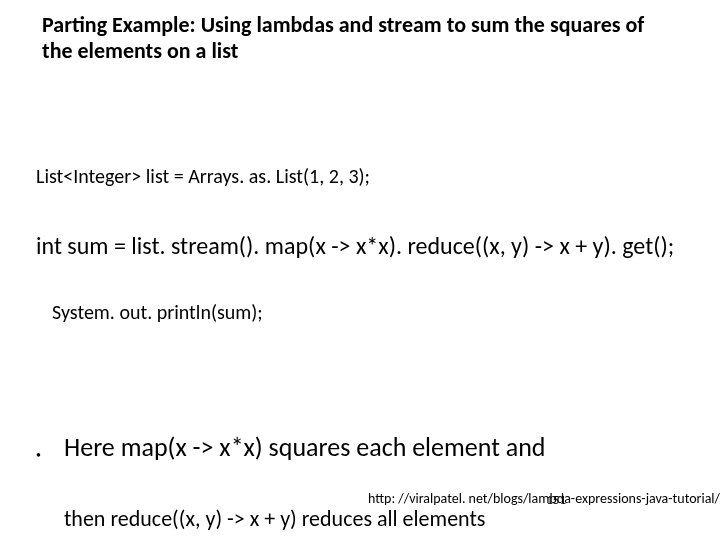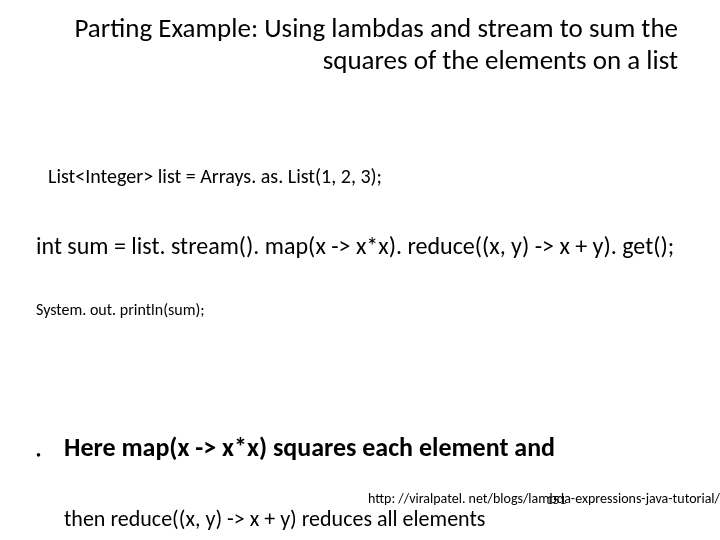--- a/index.html
+++ b/index.html
@@ -17,47 +17,47 @@
     width: 720px;
     height: 540px;
     position: relative;
     box-sizing: border-box;
   }
   .title {
     position: absolute;
     top: 12px;
     left: 42px;
     right: 42px;
-    font-weight: 400;
-    font-size: 27px;
+    font-weight: 700;
+    font-size: 22px;
     line-height: 1.18;
-    text-align: right;
+    text-align: left;
     letter-spacing: 0px;
   }
   .code1 {
     position: absolute;
     top: 164px;
-    left: 48px;
+    left: 36px;
     font-size: 20px;
     line-height: 1.2;
     font-weight: 400;
   }
   .code2 {
     position: absolute;
     top: 232px;
     left: 36px;
     font-size: 24px;
     line-height: 1.2;
     font-weight: 400;
   }
   .code3 {
     position: absolute;
     top: 300px;
-    left: 36px;
-    font-size: 16px;
+    left: 52px;
+    font-size: 20px;
     line-height: 1.2;
     font-weight: 400;
   }
   .bullet-row {
     position: absolute;
     top: 432px;
     left: 36px;
     right: 30px;
   }
   .bullet-dot {
@@ -66,21 +66,21 @@
     top: 18px;
     font-size: 10px;
     line-height: 1;
   }
   .bullet-text-1 {
     position: absolute;
     left: 28px;
     top: 0;
     font-size: 26px;
     line-height: 1.2;
-    font-weight: 700;
+    font-weight: 400;
     white-space: nowrap;
   }
   .url {
     position: absolute;
     top: 490px;
     left: 0;
     right: 0;
     text-align: right;
     font-size: 14px;
     font-weight: 400;

